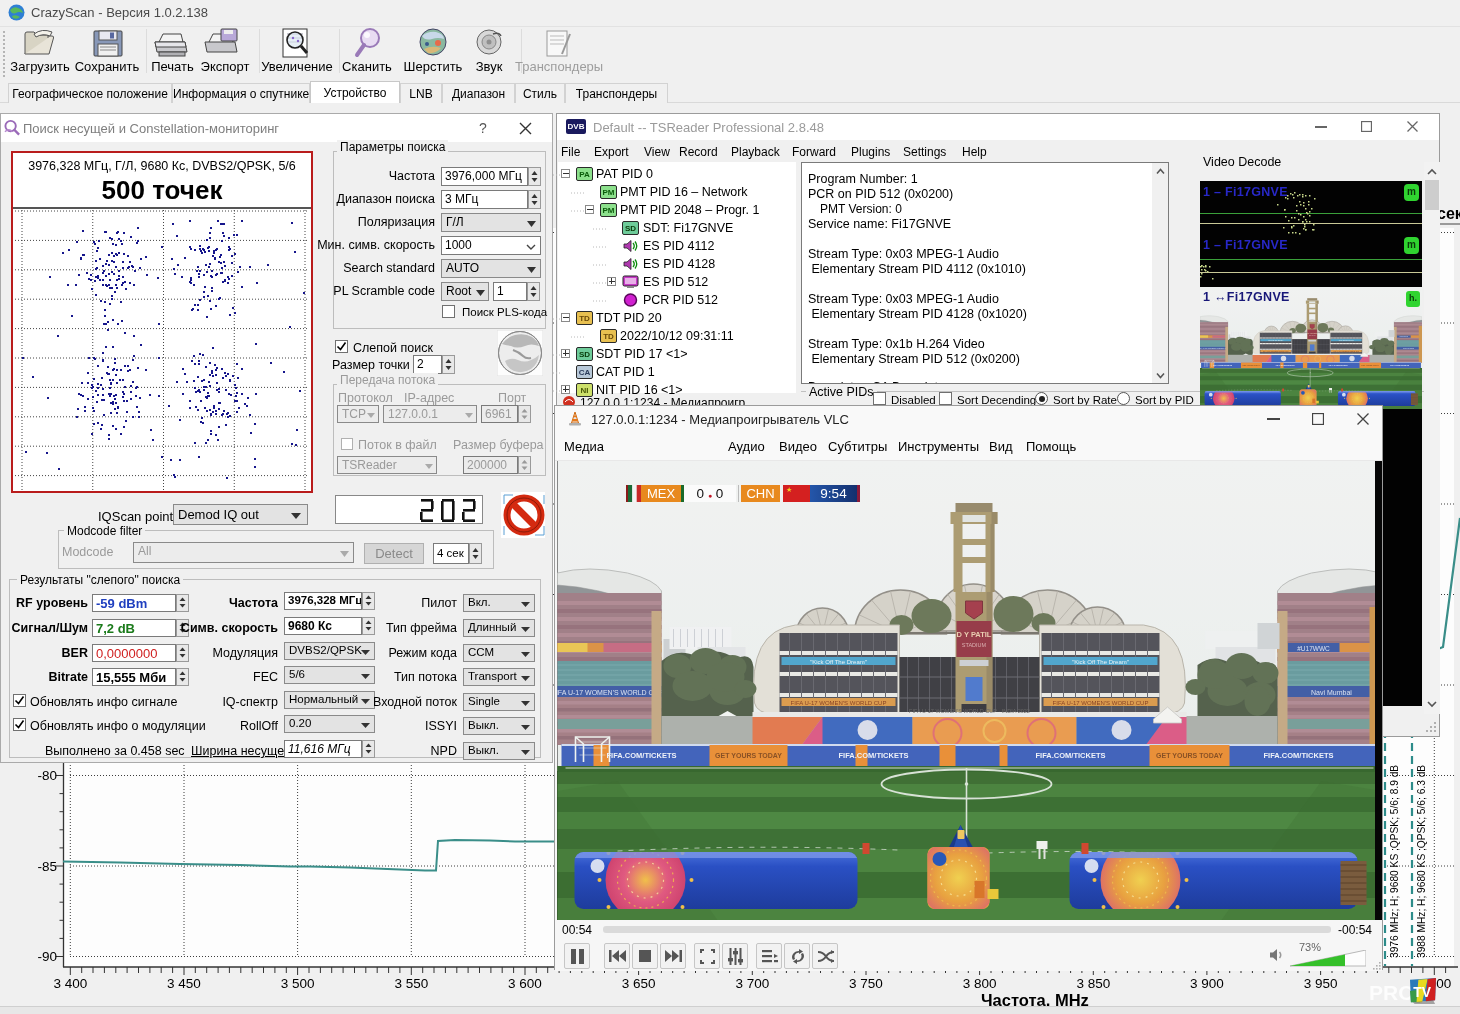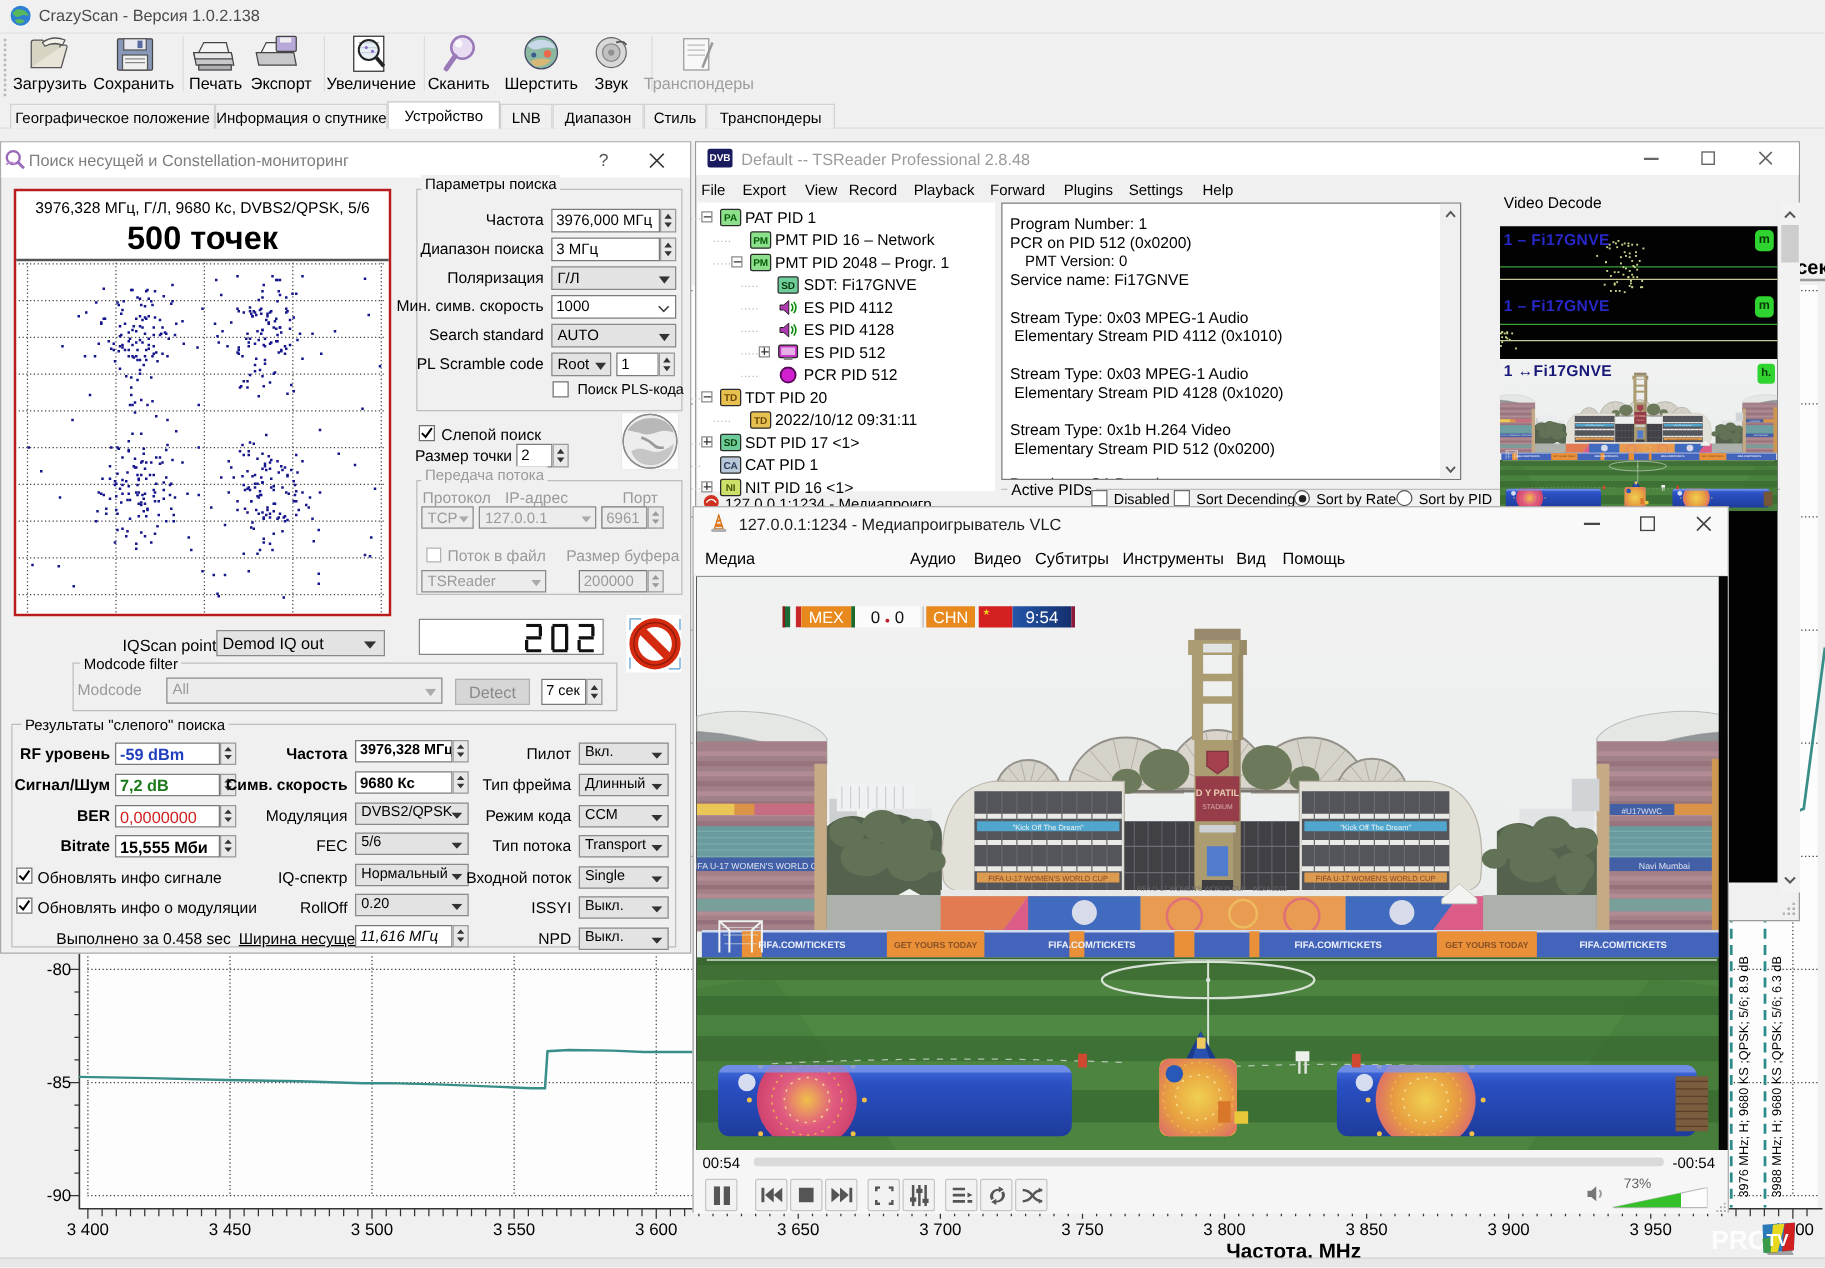--- a/index.html
+++ b/index.html
@@ -386,21 +386,21 @@
 <div class="abs" style="left:294px;top:31px;font-size:12px;">Plugins</div>
 <div class="abs" style="left:346px;top:31px;font-size:12px;">Settings</div>
 <div class="abs" style="left:405px;top:31px;font-size:12px;">Help</div>
 <div class="abs" style="left:1px;top:48px;width:238px;height:231px;background:#fff;"></div>
 <svg class="abs" style="left:-10px;top:52px" width="14" height="18" viewBox="0 0 14 18">
       <line x1="0" y1="9" x2="14" y2="9" stroke="#b8b8b8" stroke-dasharray="1 2"></line>
     </svg>
 <div class="abs" style="left:4px;top:55px;width:9px;height:9px;background:#fff;border:1px solid #8a8a8a;"></div>
 <div class="abs" style="left:5.5px;top:58.5px;width:6px;height:1.6px;background:#333;"></div>
 <div class="abs" style="left:19px;top:53px;width:17px;height:14px;background:#8ce08c;border:1px solid #2a2a2a;border-radius:2px;color:#0a5a0a;font-size:8px;font-weight:bold;text-align:center;line-height:14px;">PA</div>
-<div class="abs" style="left:39px;top:53px;font-size:12.5px;white-space:nowrap;">PAT PID 1</div>
+<div class="abs" style="left:39px;top:53px;font-size:12.5px;white-space:nowrap;">PAT PID 0</div>
 <svg class="abs" style="left:14px;top:70px" width="14" height="18" viewBox="0 0 14 18">
       <line x1="0" y1="9" x2="14" y2="9" stroke="#b8b8b8" stroke-dasharray="1 2"></line>
     </svg>
 <div class="abs" style="left:43px;top:71px;width:17px;height:14px;background:#8ce08c;border:1px solid #2a2a2a;border-radius:2px;color:#0a5a0a;font-size:8px;font-weight:bold;text-align:center;line-height:14px;">PM</div>
 <div class="abs" style="left:63px;top:71px;font-size:12.5px;white-space:nowrap;">PMT PID 16 – Network</div>
 <svg class="abs" style="left:14px;top:88px" width="14" height="18" viewBox="0 0 14 18">
       <line x1="0" y1="9" x2="14" y2="9" stroke="#b8b8b8" stroke-dasharray="1 2"></line>
     </svg>
 <div class="abs" style="left:28px;top:91px;width:9px;height:9px;background:#fff;border:1px solid #8a8a8a;"></div>
 <div class="abs" style="left:29.5px;top:94.5px;width:6px;height:1.6px;background:#333;"></div>
@@ -1733,21 +1733,21 @@
         <circle cx="21" cy="21" r="17" fill="none" stroke="#8a1a0a" stroke-width="1"></circle>
       </svg>
     </div>
 <div class="gb" style="left:57px;top:416px;width:436px;height:39px;"></div>
 <div class="gbl" style="left:63px;top:410px;">Modcode filter</div>
 <div class="lbl" style="left:61px;top:431px;color:#9a9a9a;">Modcode</div>
 <div class="dd" style="left:132px;top:428px;width:221px;height:21px;background:#ececec;color:#9a9a9a;">All<svg class="abs" style="right:4px;top:8px" width="9" height="6" viewBox="0 0 9 6">
         <path d="M0 0 L9 0 L4.5 6 Z" fill="#aaa"></path>
       </svg></div>
 <div class="abs" style="left:363px;top:429px;width:60px;height:21px;background:#d6d6d6;border:1px solid #b0b0b0;color:#8a8a8a;text-align:center;font-size:13px;padding-top:2px;">Detect</div>
-<div class="fld" style="left:432px;top:429px;width:36px;height:21px;font-size:11.5px;padding-top:3px;">7 сек</div>
+<div class="fld" style="left:432px;top:429px;width:36px;height:21px;font-size:11.5px;padding-top:3px;">4 сек</div>
 <div class="spin" style="left:468px;top:429px;height:21px;">
       <svg width="11" height="19" viewBox="0 0 11 19">
         <path d="M5.5 4 L8.5 8 L2.5 8 Z" fill="#333"></path>
         <path d="M5.5 15 L8.5 11 L2.5 11 Z" fill="#333"></path>
       </svg>
     </div>
 <div class="gb" style="left:8px;top:465px;width:532px;height:179px;"></div>
 <div class="gbl" style="left:16px;top:459px;">Результаты "слепого" поиска</div>
 <div class="lbl" style="left:0px;top:482px;width:87px;text-align:right;font-weight:bold;">RF уровень</div>
 <div class="fld" style="left:91px;top:480px;width:84px;height:18px;color:#1f3fbf;font-weight:bold;font-size:13px;">-59 dBm</div>

